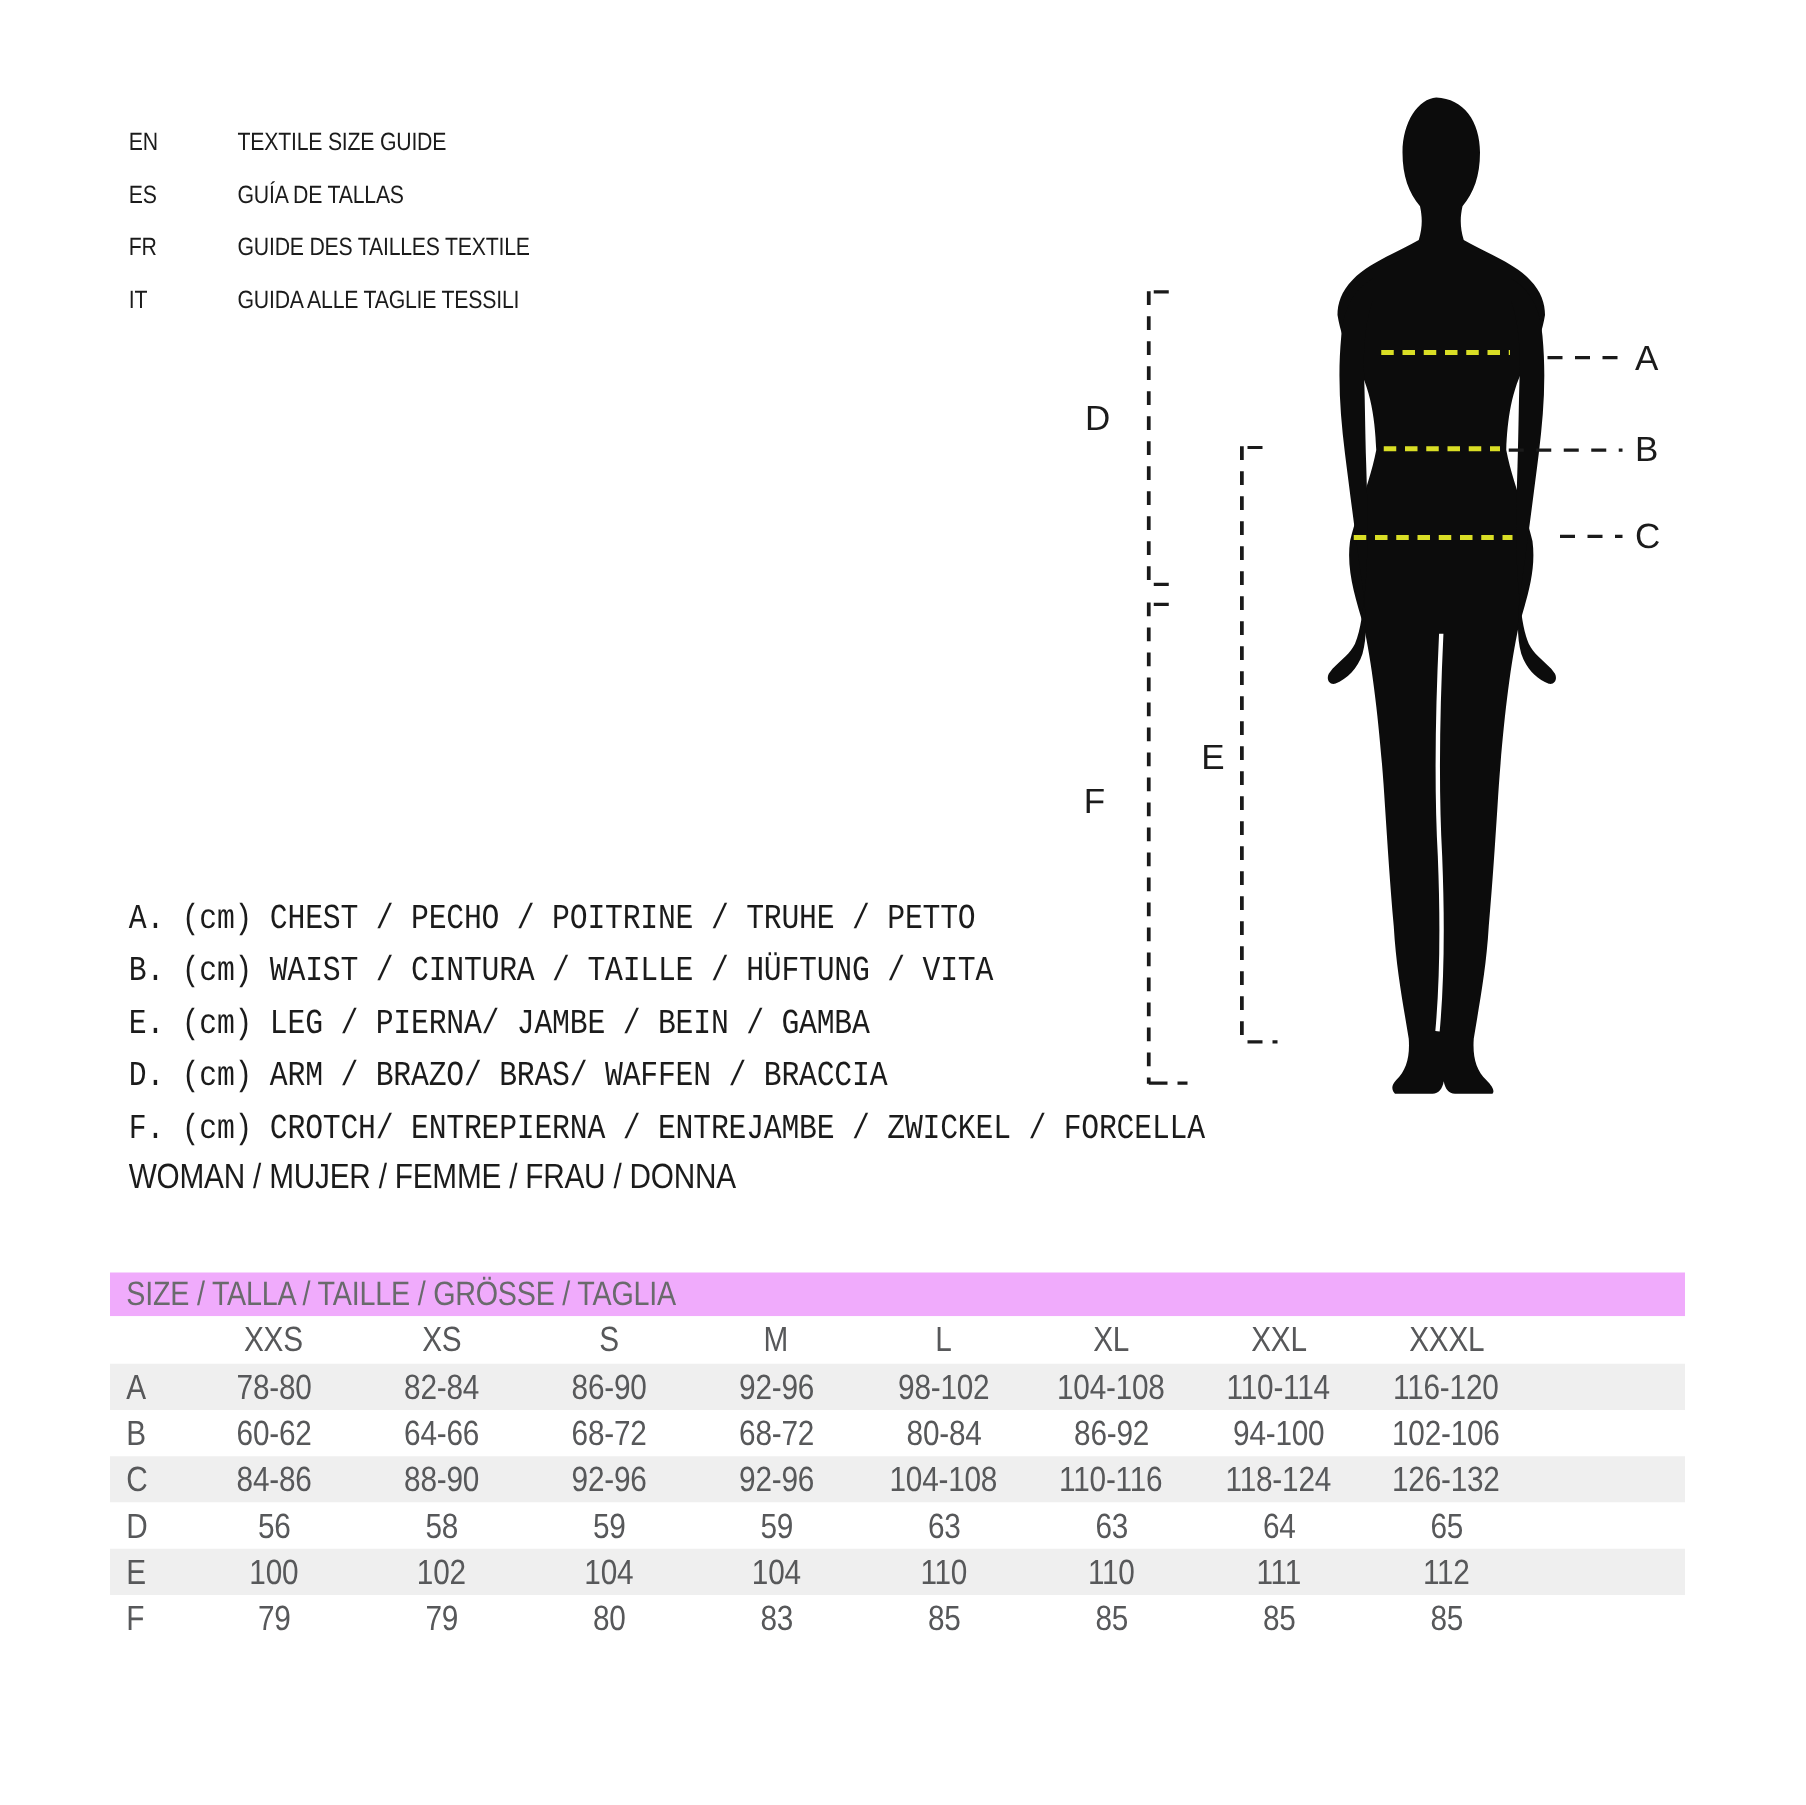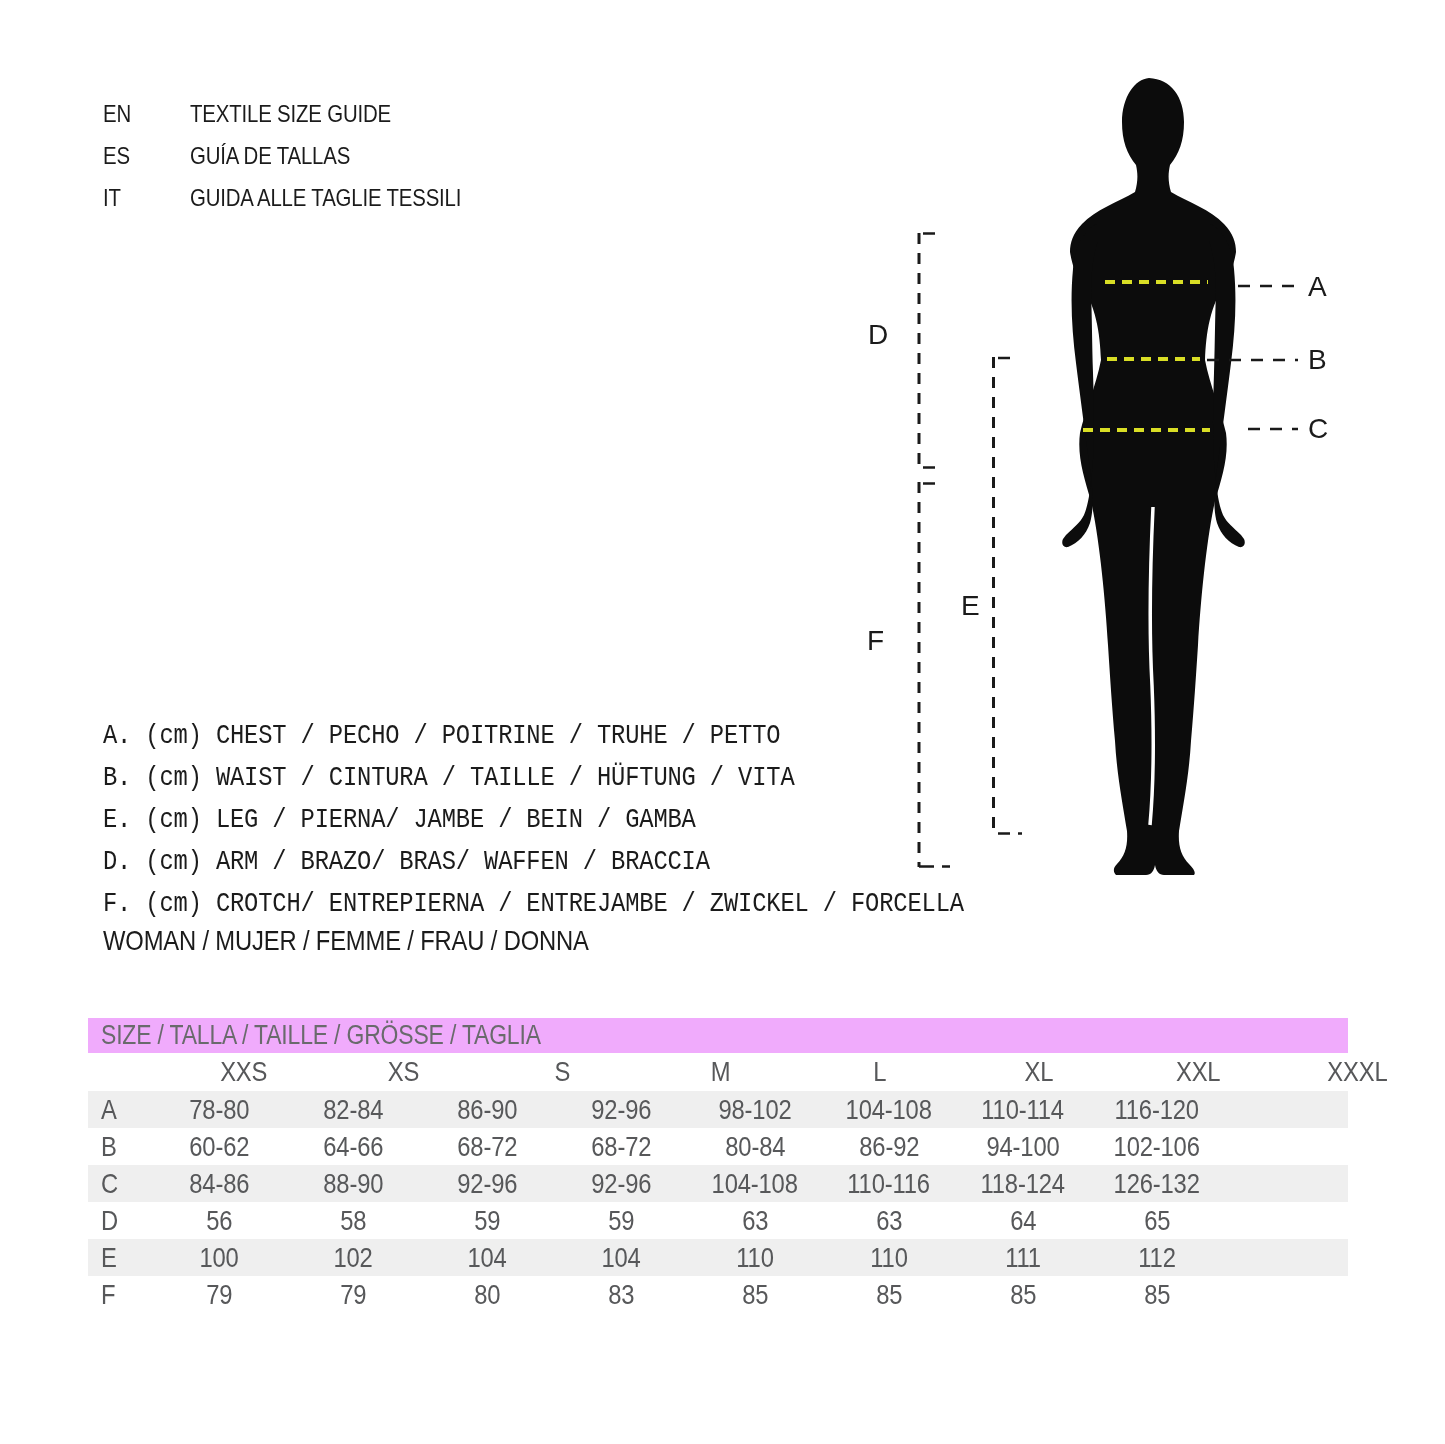--- a/index.html
+++ b/index.html
@@ -6,36 +6,36 @@
   body{
     width:1445px;height:1444px;background:#ffffff;position:relative;
     font-family:"Liberation Sans","DejaVu Sans",sans-serif;
     color:#1b1b1b;overflow:hidden;
   }
   
   .cx{display:inline-block;transform:scaleX(.85);transform-origin:0 50%;white-space:nowrap;letter-spacing:-.2px;}
   .cxc{display:inline-block;transform:scaleX(.85);transform-origin:50% 50%;white-space:nowrap;letter-spacing:-.2px;}
 
   
-  .lang-block{position:absolute;left:103px;top:93px;font-size:24px;}
+  .lang-block{position:absolute;left:103px;top:93px;font-size:20px;}
   .lang-row{display:flex;height:42px;line-height:42px;}
   .lang-code{width:87px;flex:0 0 87px;}
 
   
   .measure-block{position:absolute;left:103px;top:715px;font-size:28px;}
   .measure-line{height:42px;line-height:42px;font-family:Liberation Mono, monospace;}
 
   
   .gender-line{position:absolute;left:103px;top:920px;font-size:28px;height:42px;line-height:42px;}
 
   
   .size-table{position:absolute;left:88px;top:1018px;width:1260px;font-size:28px;color:#57585a;}
   .st-header{height:35px;line-height:35px;background:#f0abfc;color:#696a6c;font-size:27px;padding-left:13px;box-sizing:border-box;}
   .st-row{display:grid;grid-template-columns:64px repeat(8,134px);width:100%;}
-  .st-sizes{height:38px;line-height:38px;background:#ffffff;gap:25px;}
+  .st-sizes{height:38px;line-height:38px;background:#ffffff;}
   .st-data{height:37px;line-height:37px;}
   .stripe-a{background:#efefef;}
   .stripe-b{background:#ffffff;}
   .st-label{padding-left:13px;text-align:left;}
   .st-cell{text-align:center;}
 
   
   .diagram{position:absolute;left:850px;top:60px;width:595px;height:880px;}
   .diagram svg{display:block;}
   .svg-label{font-family:"Liberation Sans","DejaVu Sans",sans-serif;font-size:28px;fill:#1b1b1b;}
@@ -44,20 +44,24 @@
 <body>
 
 <div class="lang-block">
   <div class="lang-row">
     <span class="lang-code"><span class="cx">EN</span></span>
     <span><span class="cx">TEXTILE SIZE GUIDE</span></span>
   </div>
   <div class="lang-row">
     <span class="lang-code"><span class="cx">ES</span></span>
     <span><span class="cx">GUÍA DE TALLAS</span></span>
+  </div>
+  <div class="lang-row">
+    <span class="lang-code"><span class="cx">FR</span></span>
+    <span><span class="cx">GUIDE DES TAILLES TEXTILE</span></span>
   </div>
   <div class="lang-row">
     <span class="lang-code"><span class="cx">IT</span></span>
     <span><span class="cx">GUIDA ALLE TAGLIE TESSILI</span></span>
   </div>
 </div>
 
 <div class="measure-block">
   <div class="measure-line"><span class="cx">A. (cm) CHEST / PECHO / POITRINE / TRUHE / PETTO</span></div>
   <div class="measure-line"><span class="cx">B. (cm) WAIST / CINTURA / TAILLE / HÜFTUNG / VITA</span></div>

